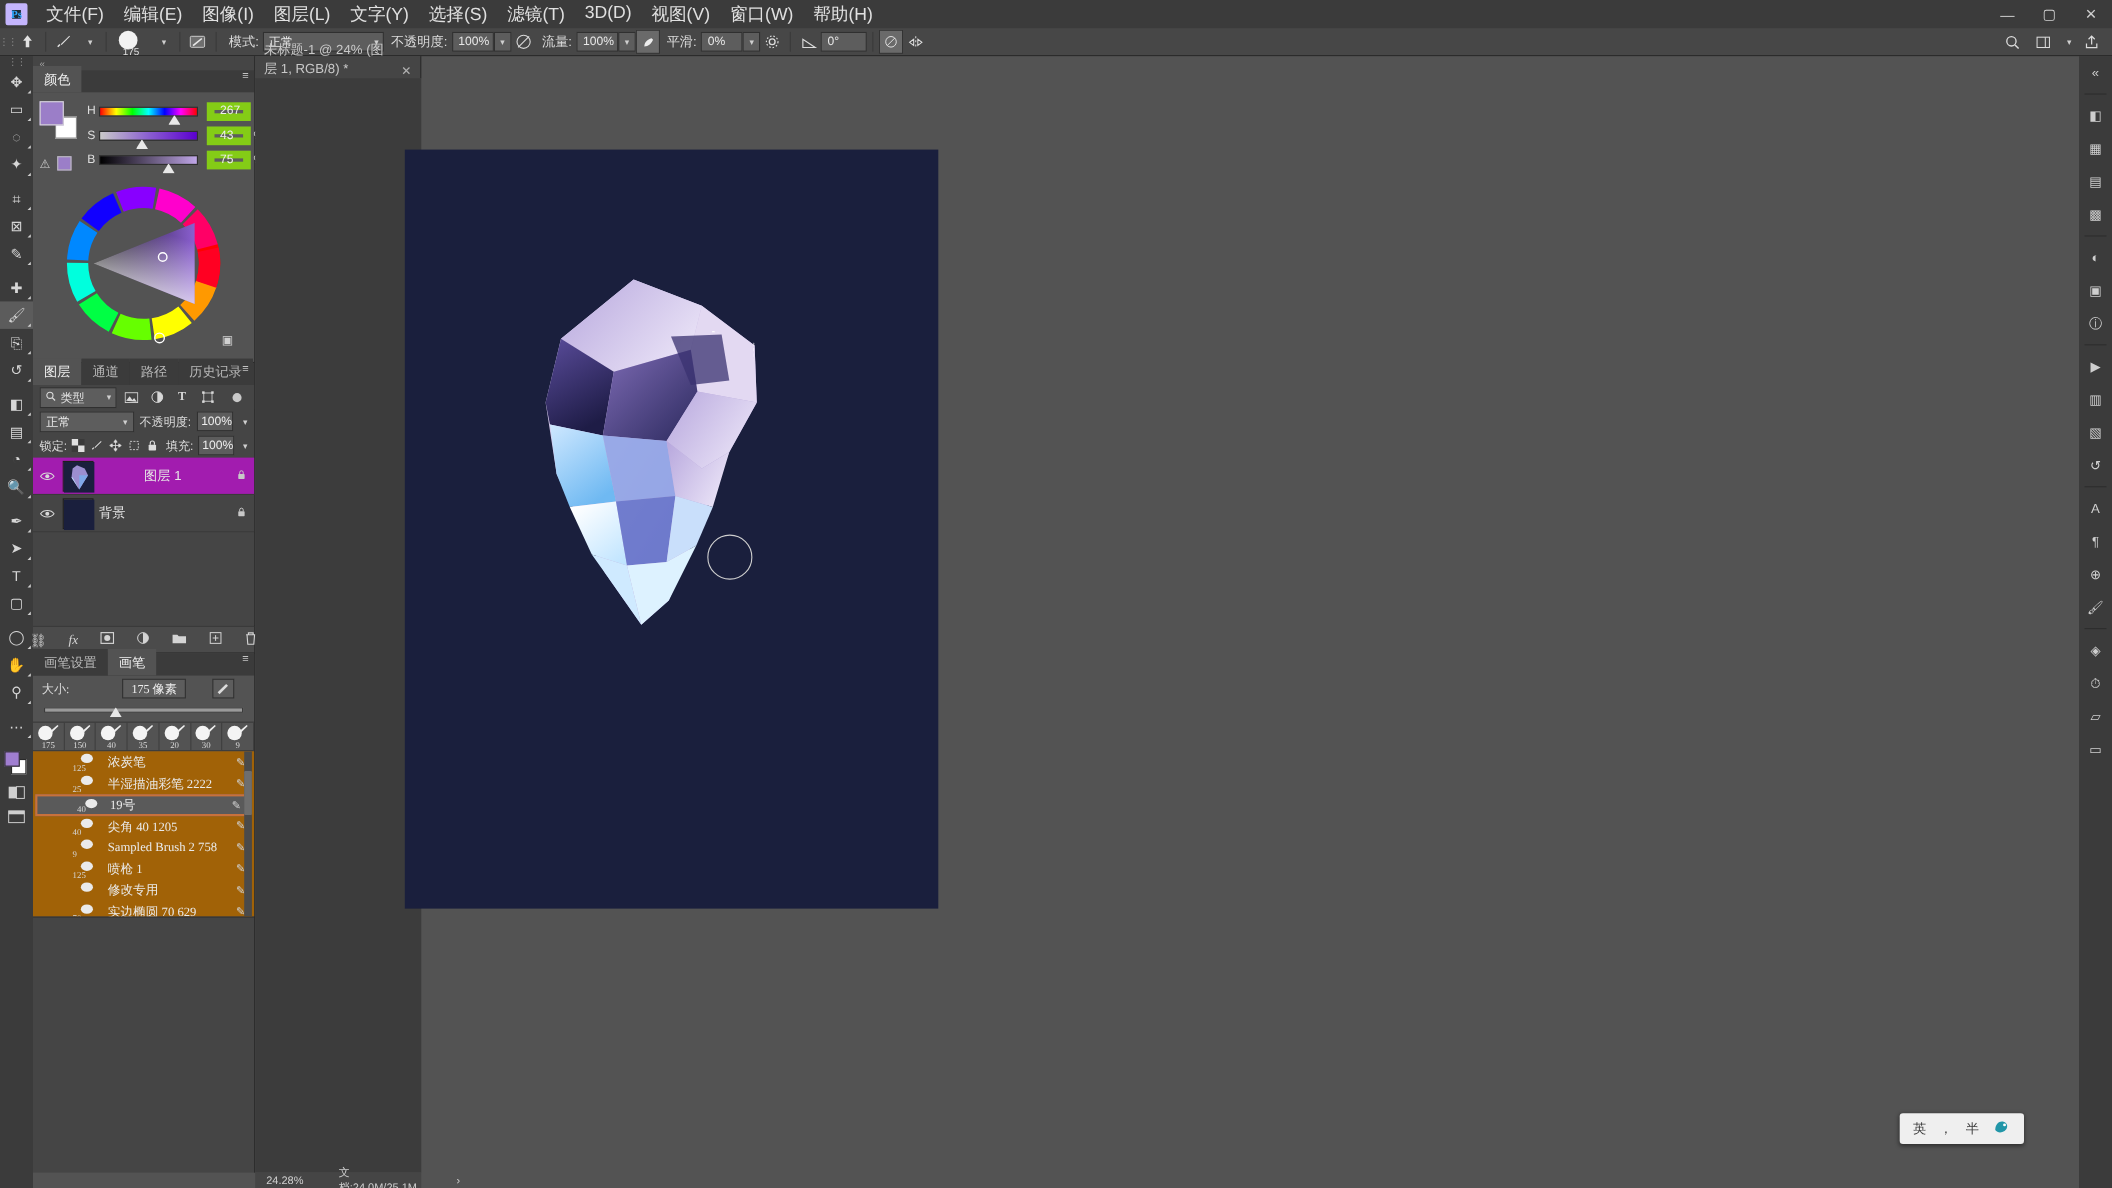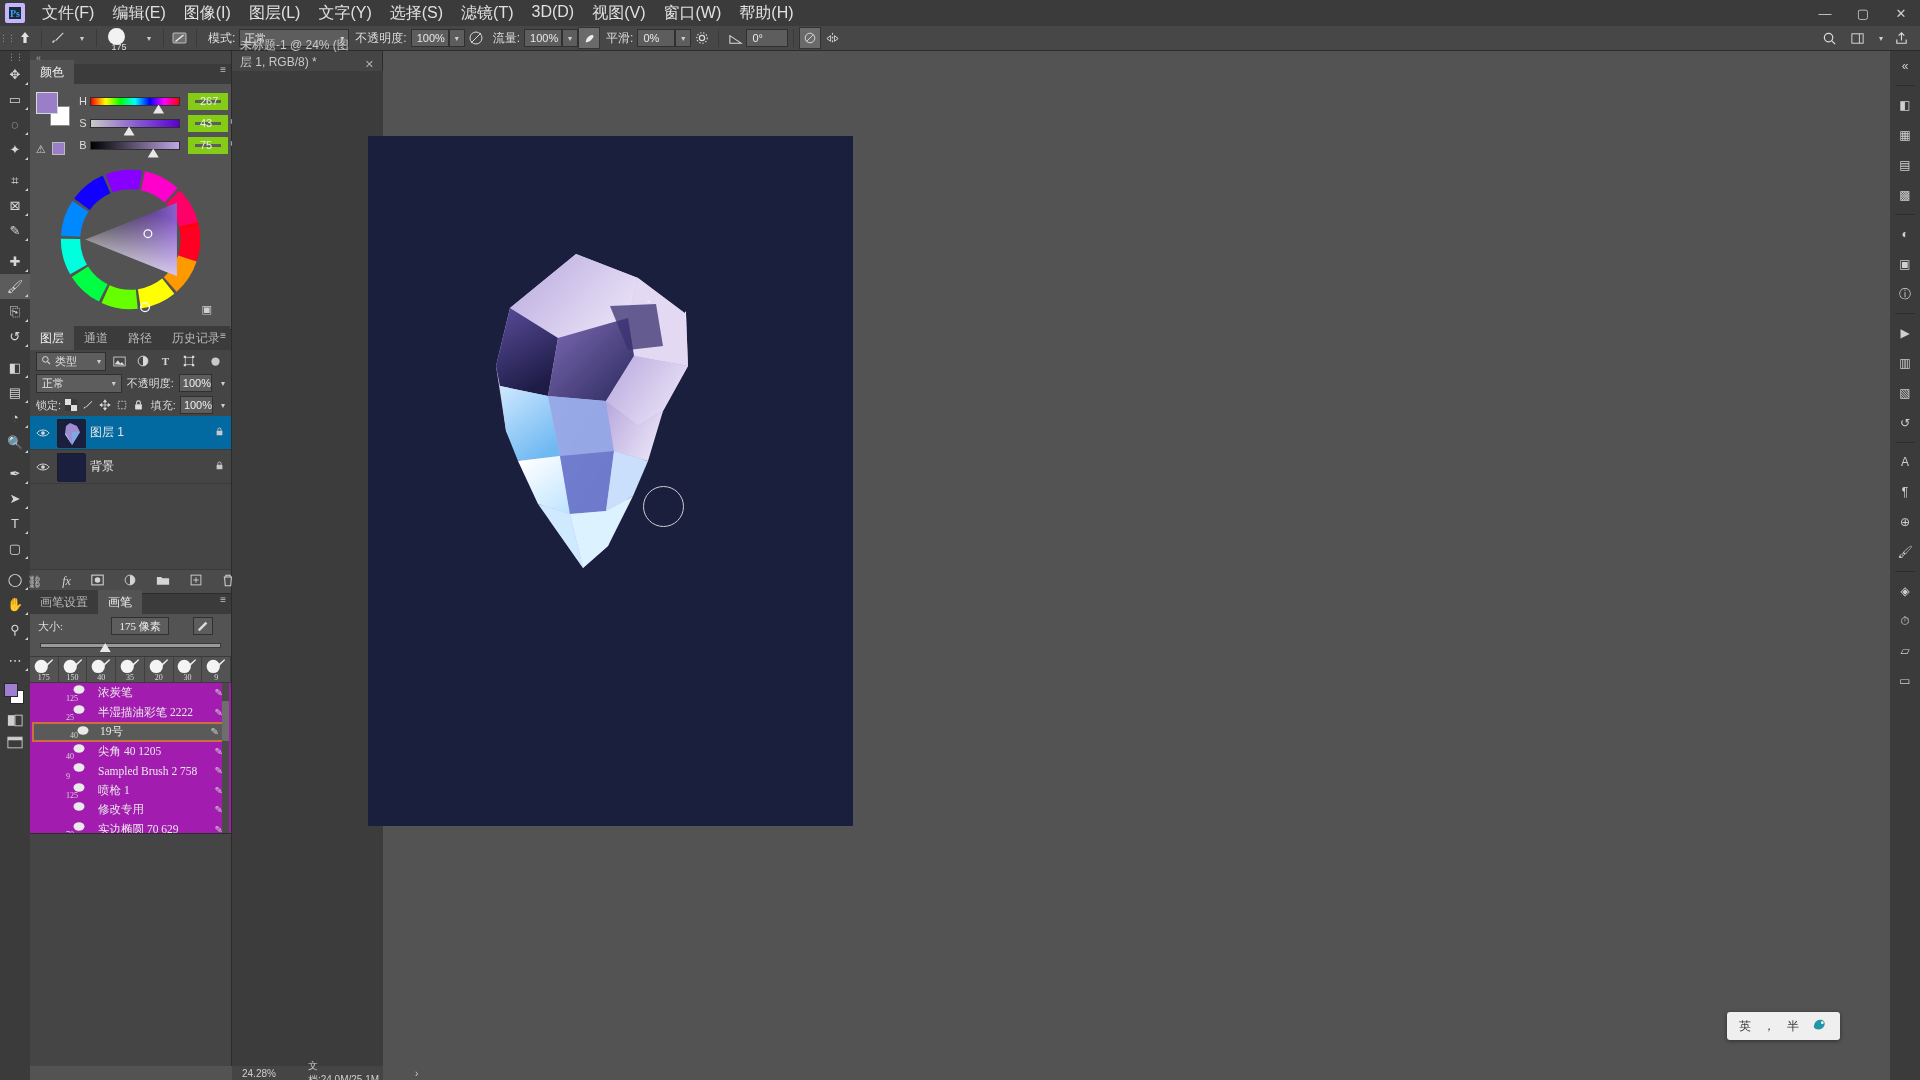--- a/index.html
+++ b/index.html
@@ -12,21 +12,21 @@
     -webkit-font-smoothing:antialiased;
   }
   .app { position:relative; width:1920px; height:1080px; }
 
   
   .menubar{
     position:absolute; left:0; top:0; width:1920px; height:26px;
     background:#3b3b3b; display:flex; align-items:center;
   }
   .ps-logo{
-    width:20px;height:20px;margin:0 8px 0 5px;border:4px solid #c4b5fd;border-radius:2px;
+    width:20px;height:20px;margin:0 8px 0 5px;border:6px solid #c4b5fd;border-radius:2px;
     background:#1d2b36;color:#31a8ff;font-size:10px;font-weight:bold;
     display:flex;align-items:center;justify-content:center; font-family:"Liberation Serif",serif;
   }
   .menu-item{
     padding:4px 9px; font-size:16px; color:#e0e0e0; white-space:nowrap; cursor:default;
   }
   .win-btns{ position:absolute; right:0; top:0; height:26px; display:flex; align-items:center; }
   .win-btn{ width:38px;height:26px;display:flex;align-items:center;justify-content:center;color:#d0d0d0;font-size:13px; }
 
   
@@ -157,21 +157,21 @@
   .blend-row{ display:flex;align-items:center;height:22px;padding:0 6px;gap:5px; }
   .blend-select{ height:19px;width:100px;background:#5d5d5d;border:1px solid #303030;display:flex;align-items:center;
      padding:0 5px;font-size:11px;color:#e8e8e8;justify-content:space-between; }
   .small-label{ font-size:11px;color:#dcdcdc;white-space:nowrap; }
   .mini-field{ height:18px;width:36px;background:#5d5d5d;border:1px solid #303030;color:#eee;font-size:11px;
      display:flex;align-items:center;padding-left:3px; }
   .lock-row{ display:flex;align-items:center;height:22px;padding:0 6px;gap:4px; }
   .lock-ic{ width:17px;height:17px;display:flex;align-items:center;justify-content:center;color:#dcdcdc;font-size:11px; }
   .layerlist{ background:#454545; }
   .layer-row{ display:flex;align-items:center;height:34px;border-bottom:1px solid #3a3a3a;padding:0 4px;gap:5px; }
-  .layer-row.selected{ background:#0369a1; }
+  .layer-row.selected{ background:#a21caf;text-align:center; }
   .eye{ width:18px;display:flex;align-items:center;justify-content:center;color:#d8d8d8;font-size:11px; }
   .thumb{ width:28px;height:28px;border:1px solid #1e1e1e; }
   .layer-name{ flex:1;font-size:12px;color:#e6e6e6; }
   .lockmark{ width:16px;text-align:center;color:#c8c8c8;font-size:10px; }
   .layers-empty{ height:85px;background:#454545; }
   .layer-footer{ height:24px;background:#4b4b4b;display:flex;align-items:center;justify-content:center;gap:20px;border-top:1px solid #3a3a3a; }
   .lfi{ color:#d4d4d4;font-size:12px; }
 
   
   .brushpanel-body{ background:#535353;font-family:Liberation Serif, serif; }
@@ -181,21 +181,21 @@
   .size-pen{ width:20px;height:18px;margin-left:24px;background:#5d5d5d;border:1px solid #303030;
      display:flex;align-items:center;justify-content:center;color:#ddd;font-size:10px;}
   .size-slider{ position:relative;margin:2px 10px 4px 10px;height:12px; }
   .size-track{ position:absolute;top:3px;left:0;right:0;height:5px;background:#9a9a9a;border:1px solid #3a3a3a;}
   .size-thumb{ position:absolute;top:3px;width:11px;height:9px;background:#e8e8e8;
       clip-path:polygon(50% 0,100% 100%,0 100%); }
   .tiprow{ display:flex;height:27px;border-top:1px solid #3a3a3a;border-bottom:1px solid #3a3a3a; }
   .tipcell{ flex:1;position:relative;border-right:1px solid #3f3f3f;display:flex;align-items:flex-start;justify-content:center; }
   .tipglyph{ margin-top:1px; }
   .tipnum{ position:absolute;bottom:0px;left:0;right:0;text-align:center;font-size:8px;color:#dcdcdc; }
-  .brushlist{ position:relative; height:150px; overflow:hidden; background:#a21caf;}
+  .brushlist{ position:relative; height:150px; overflow:hidden; background:#a16207;}
   .brow{ display:flex;align-items:center;height:19.5px;padding-left:34px;position:relative; }
   .brow.sel{ border:2px solid #c8713c; background:#5a5a5a; margin:0 2px; padding-left:32px;}
   .bprev{ position:absolute;left:38px;top:0px;width:24px;height:19px; }
   .bnum{ position:absolute;left:36px;bottom:0px;font-size:8px;color:#d6d6d6; }
   .bname{ margin-left:34px;font-size:11.5px;color:#eaeaea;white-space:nowrap; }
   .bpen{ position:absolute;right:8px;color:#cfcfcf;font-size:10px; }
   .vscroll{ position:absolute;right:2px;top:0;width:7px;height:150px;background:#4a4a4a; }
   .vthumb{ position:absolute;right:2px;width:7px;background:#6e6e6e;border-radius:1px; }
 
   

